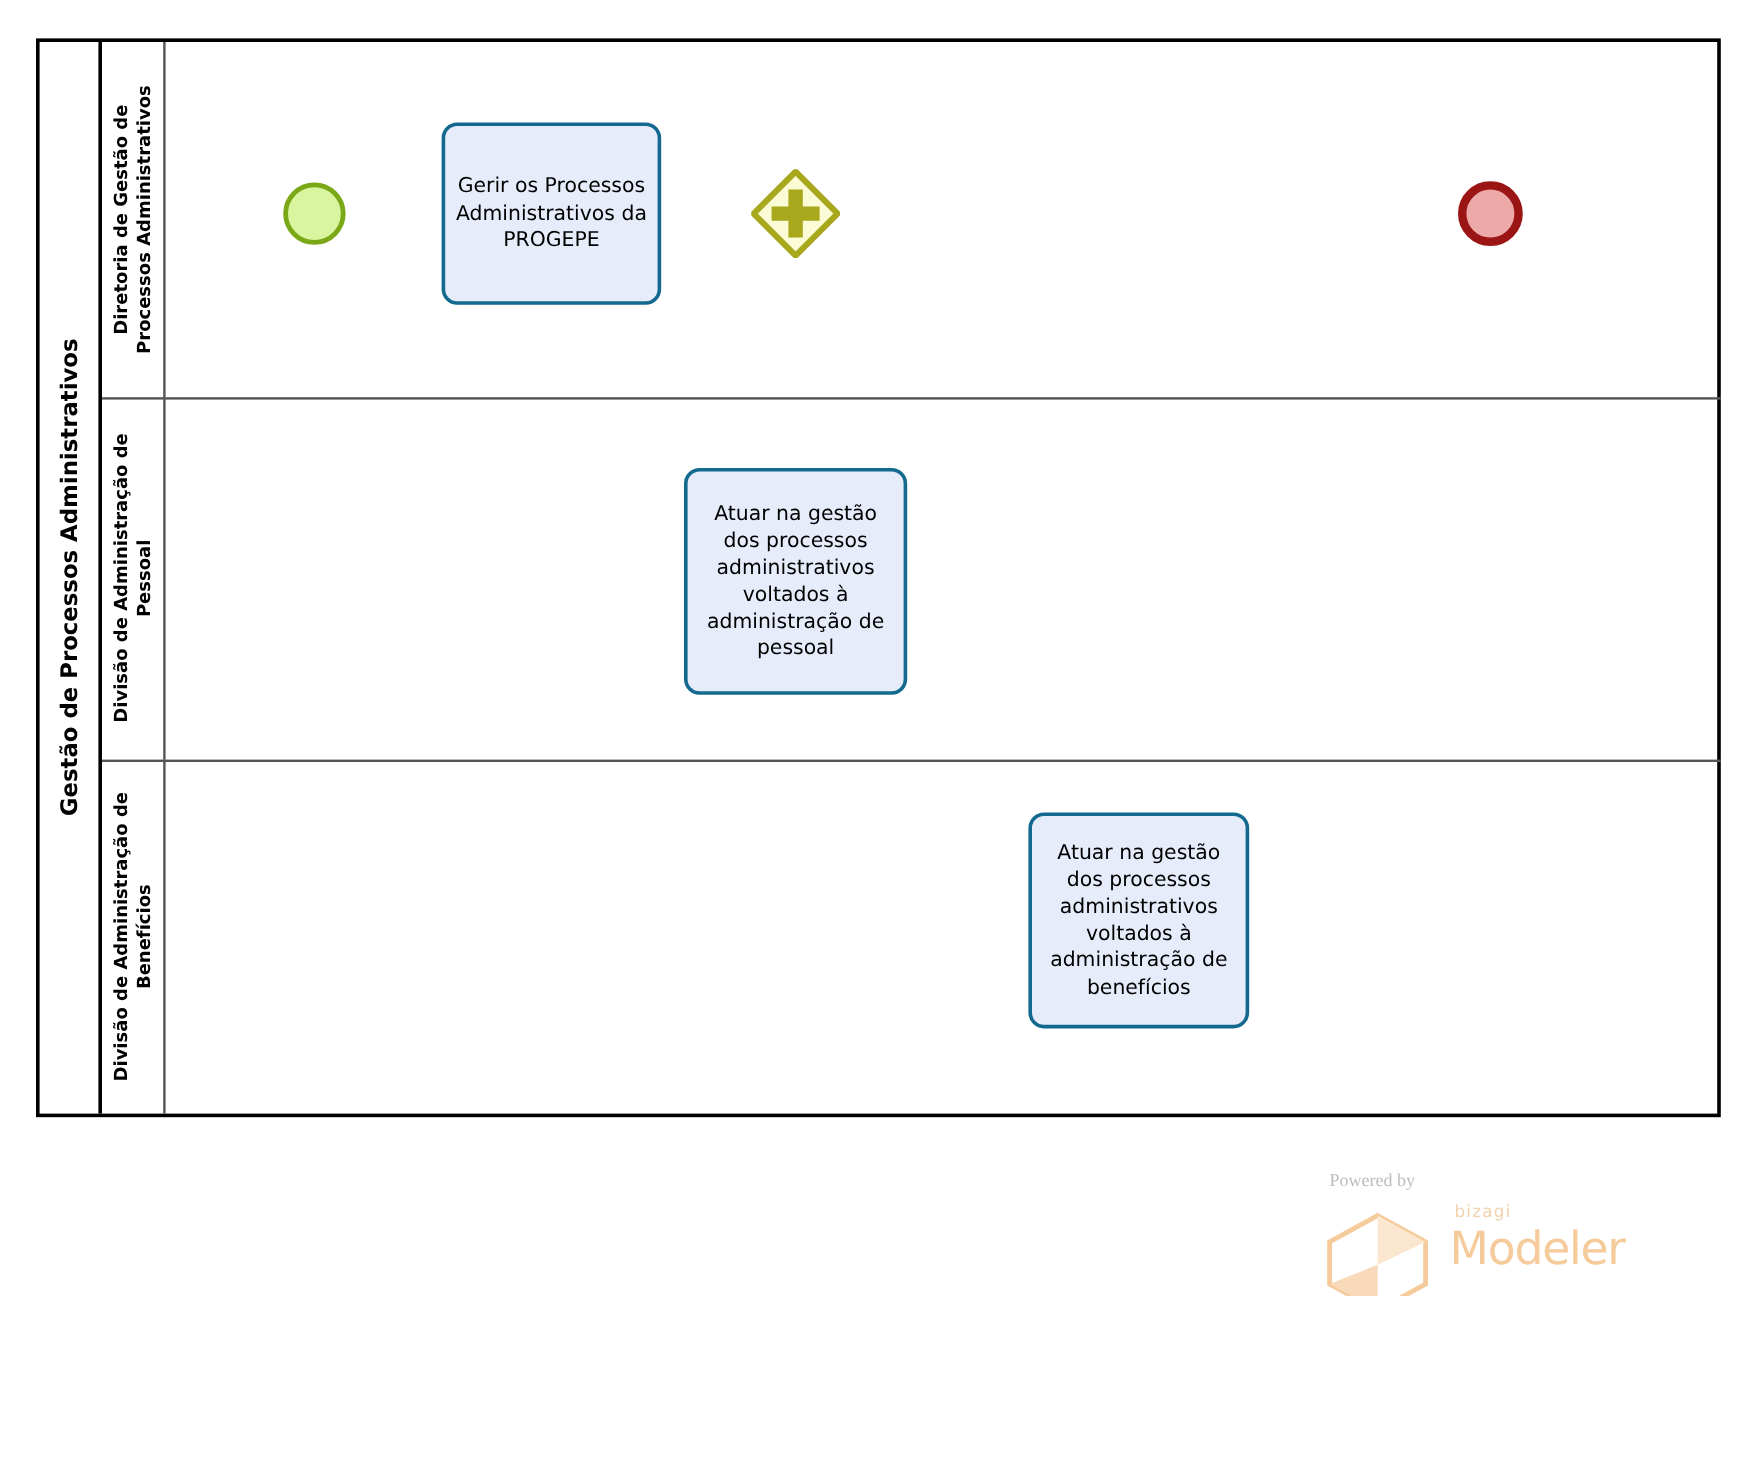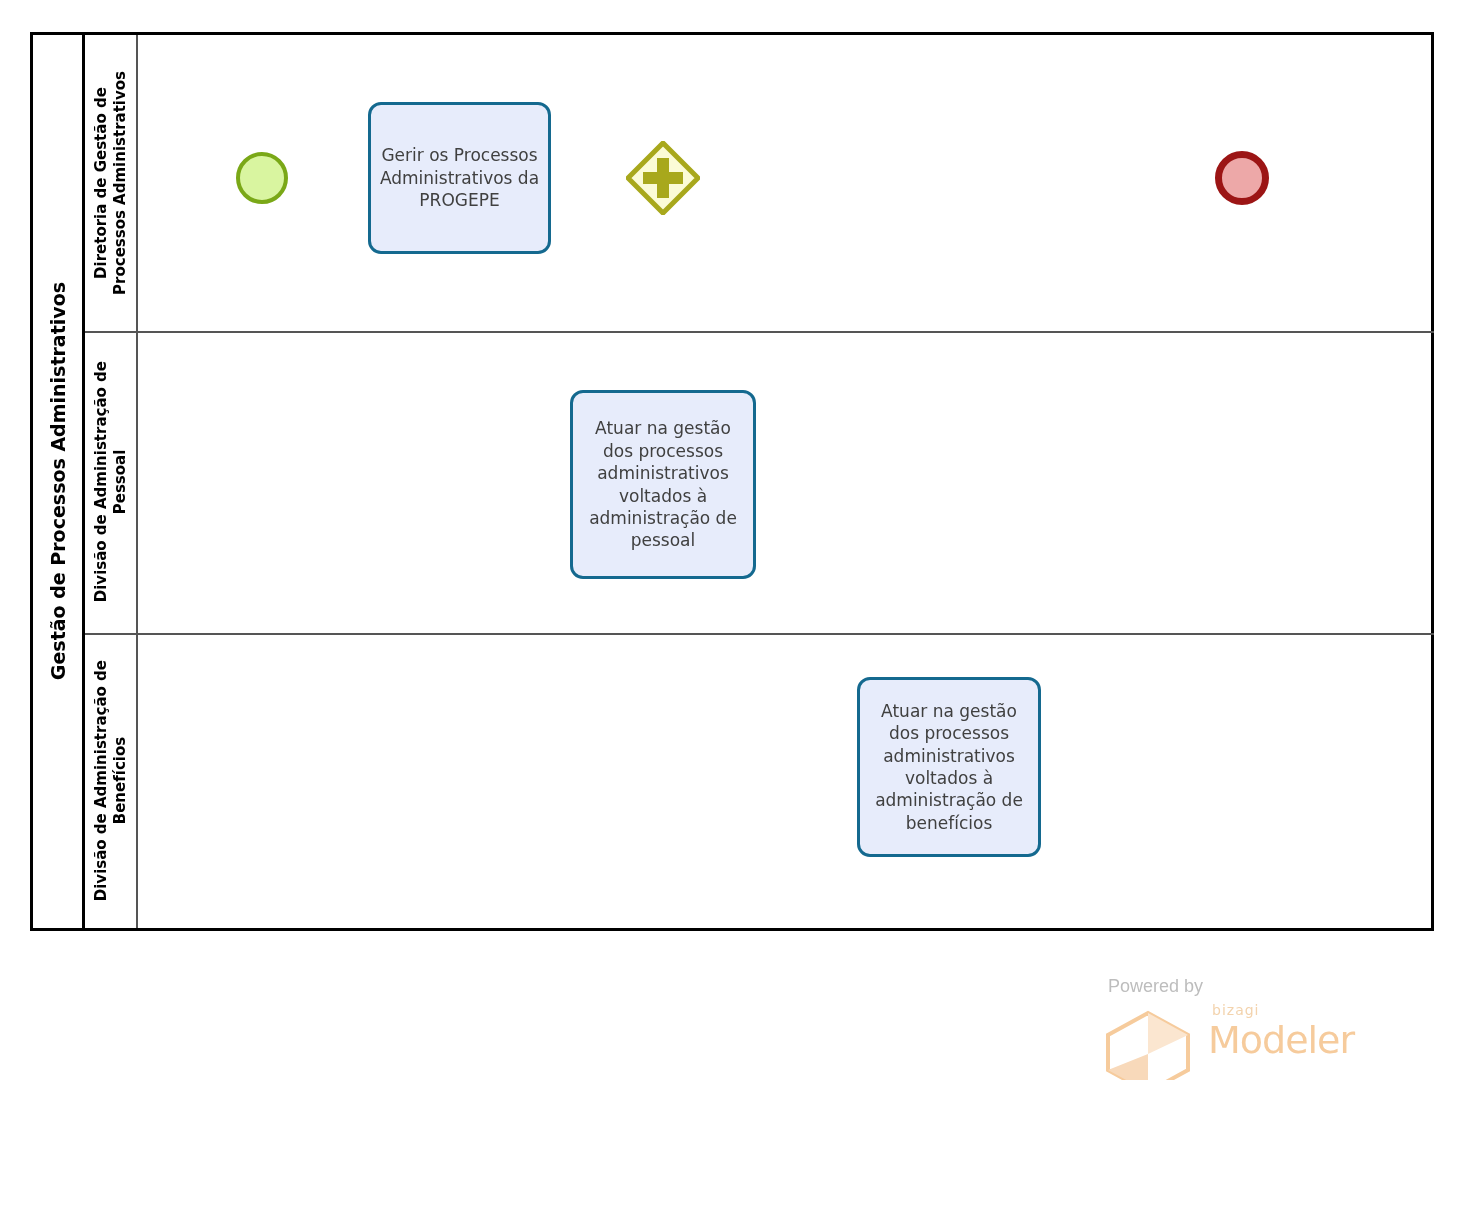--- a/index.html
+++ b/index.html
@@ -113,21 +113,21 @@
   .task {
     position: absolute;
     background: #e7ecfb;
     border: 3px solid #14698f;
     border-radius: 13px;
     box-sizing: border-box;
     display: flex;
     align-items: center;
     justify-content: center;
     text-align: center;
-    color: #404040;
+    color: #000000;
     font-size: 17px;
     line-height: 1.32;
     padding: 4px 6px;
   }
   .gateway {
     position: absolute;
     width: 74px;
     height: 74px;
   }
 
@@ -137,23 +137,23 @@
     left: 1102px;
     top: 976px;
     width: 280px;
     height: 100px;
     pointer-events: none;
   }
   .wm-powered {
     position: absolute;
     left: 6px;
     top: 0px;
-    font-size: 18px;
+    font-size: 15px;
     color: #bdbdbd;
-    font-family: Liberation Sans, sans-serif;
+    font-family: Liberation Serif, serif;
   }
   .wm-bizagi {
     position: absolute;
     left: 110px;
     top: 26px;
     font-size: 14px;
     color: #f3d3ad;
     letter-spacing: 1px;
   }
   .wm-modeler {

